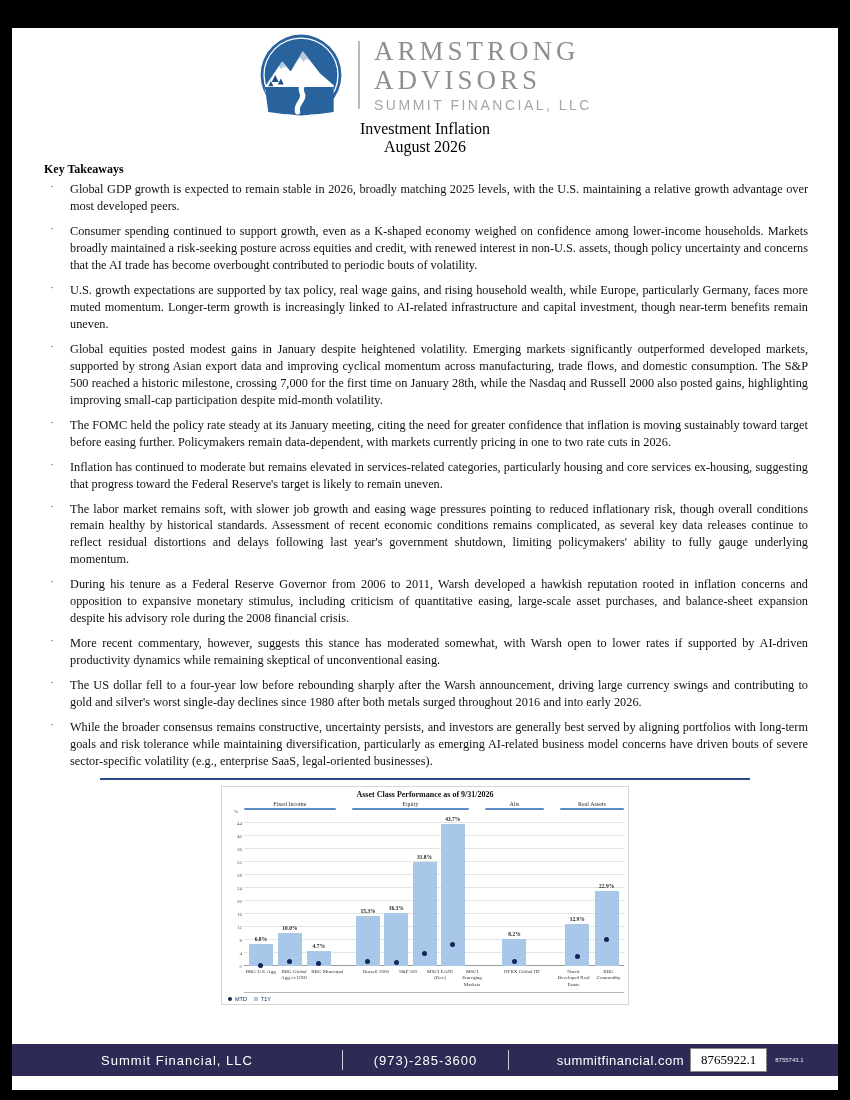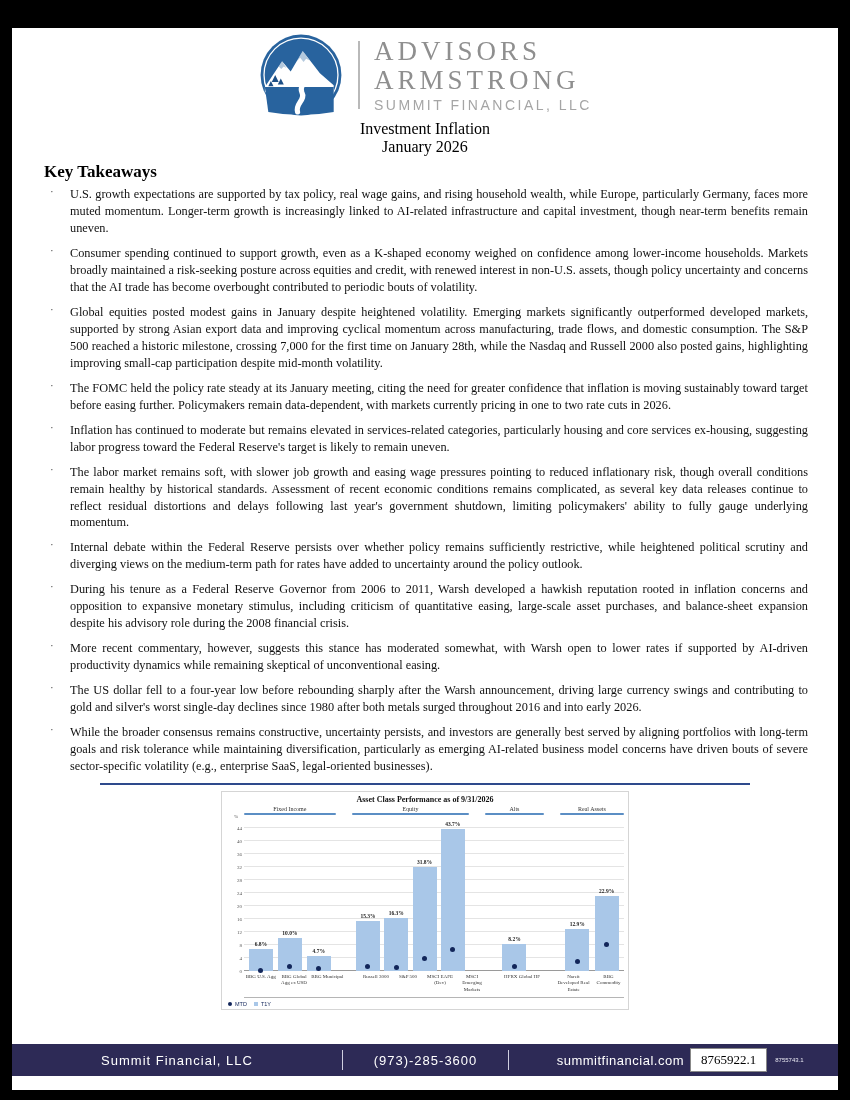--- a/index.html
+++ b/index.html
@@ -11,21 +11,21 @@
   .logo { width:86px; height:86px; flex:none; }
   .brand-divider { width:2px; height:68px; background:#b9b9b9; }
   .brand-text { text-align:left; }
   .brand-name { font-family:"Liberation Serif", serif; font-size:27px; letter-spacing:4px; color:#8f8f8f; line-height:1.05; }
   .brand-sub { font-family:"Liberation Sans", sans-serif; font-size:14px; letter-spacing:2.5px; color:#a5a5a5; margin-top:3px; }
   .doc-title { text-align:center; font-size:16px; color:#000; margin-top:2px; }
   .doc-date { text-align:center; font-size:16px; color:#000; }
 
   
   .content { padding:0 30px 0 32px; }
-  .kt-heading { font-size:17px; font-weight:bold; margin-top:6px; }
+  .kt-heading { font-size:12px; font-weight:bold; margin-top:6px; }
   .kt-list { list-style:none; margin-top:4px; }
   .kt-list li { position:relative; padding-left:26px; margin-bottom:8px; font-size:12.3px; line-height:1.38; text-align:justify; color:#111; }
   .kt-list li::before { content:"·"; position:absolute; left:6px; top:-2px; font-size:11px; color:#444; }
 
   
   .sep-line { width:650px; height:2px; background:#2e4a8c; margin:2px auto 6px auto; }
 
   
   .chart-box { width:408px; margin:0 auto; border:1px solid #d5d5d5; padding:3px 4px 2px 4px; background:#fff; }
   .chart-title { text-align:center; font-size:8px; font-weight:bold; color:#111; }
@@ -72,38 +72,38 @@
       <circle cx="50" cy="50" r="43" fill="#28639e" stroke="#ffffff" stroke-width="1.5"></circle>
       <path d="M8 64 L28 34 L38 46 L52 22 L72 48 L88 62 L88 70 L8 70 Z" fill="#ffffff"></path>
       <path d="M52 22 L60 33 L56 31 L53 35 L49 30 L45 34 Z" fill="#28639e" opacity="0.35"></path>
       <path d="M28 34 L33 42 L30 40 L27 43 L24 40 Z" fill="#28639e" opacity="0.35"></path>
       <path d="M8 64 L88 64 L88 93 Q50 100 12 93 Z" fill="#28639e"></path>
       <path d="M46 93 C43 83 56 79 51 70 C48 64 54 62 52 57" stroke="#ffffff" stroke-width="6" fill="none" stroke-linecap="round"></path>
       <path d="M16 58 l4 -8 l4 8 Z M23 61 l3.5 -7 l3.5 7 Z M12 63 l3 -6 l3 6 Z" fill="#1d4f86"></path>
     </svg>
     <div class="brand-divider"></div>
     <div class="brand-text">
+      <div class="brand-name">ARMSTRONG</div>
       <div class="brand-name">ADVISORS</div>
-      <div class="brand-name">ARMSTRONG</div>
       <div class="brand-sub">SUMMIT FINANCIAL, LLC</div>
     </div>
   </div>
   <div class="doc-title">Investment Inflation</div>
-  <div class="doc-date">January 2026</div>
+  <div class="doc-date">August 2026</div>
 
   <div class="content">
     <div class="kt-heading">Key Takeaways</div>
     <ul class="kt-list" id="kt-list">
+        <li>Global GDP growth is expected to remain stable in 2026, broadly matching 2025 levels, with the U.S. maintaining a relative growth advantage over most developed peers.</li>
+        <li>Consumer spending continued to support growth, even as a K-shaped economy weighed on confidence among lower-income households. Markets broadly maintained a risk-seeking posture across equities and credit, with renewed interest in non-U.S. assets, though policy uncertainty and concerns that the AI trade has become overbought contributed to periodic bouts of volatility.</li>
         <li>U.S. growth expectations are supported by tax policy, real wage gains, and rising household wealth, while Europe, particularly Germany, faces more muted momentum. Longer-term growth is increasingly linked to AI-related infrastructure and capital investment, though near-term benefits remain uneven.</li>
-        <li>Consumer spending continued to support growth, even as a K-shaped economy weighed on confidence among lower-income households. Markets broadly maintained a risk-seeking posture across equities and credit, with renewed interest in non-U.S. assets, though policy uncertainty and concerns that the AI trade has become overbought contributed to periodic bouts of volatility.</li>
         <li>Global equities posted modest gains in January despite heightened volatility. Emerging markets significantly outperformed developed markets, supported by strong Asian export data and improving cyclical momentum across manufacturing, trade flows, and domestic consumption. The S&amp;P 500 reached a historic milestone, crossing 7,000 for the first time on January 28th, while the Nasdaq and Russell 2000 also posted gains, highlighting improving small-cap participation despite mid-month volatility.</li>
         <li>The FOMC held the policy rate steady at its January meeting, citing the need for greater confidence that inflation is moving sustainably toward target before easing further. Policymakers remain data-dependent, with markets currently pricing in one to two rate cuts in 2026.</li>
-        <li>Inflation has continued to moderate but remains elevated in services-related categories, particularly housing and core services ex-housing, suggesting labor progress toward the Federal Reserve's target is likely to remain uneven.</li>
+        <li>Inflation has continued to moderate but remains elevated in services-related categories, particularly housing and core services ex-housing, suggesting that progress toward the Federal Reserve's target is likely to remain uneven.</li>
         <li>The labor market remains soft, with slower job growth and easing wage pressures pointing to reduced inflationary risk, though overall conditions remain healthy by historical standards. Assessment of recent economic conditions remains complicated, as several key data releases continue to reflect residual distortions and delays following last year's government shutdown, limiting policymakers' ability to fully gauge underlying momentum.</li>
-        <li>Internal debate within the Federal Reserve persists over whether policy remains sufficiently restrictive, while heightened political scrutiny and diverging views on the medium-term path for rates have added to uncertainty around the policy outlook.</li>
         <li>During his tenure as a Federal Reserve Governor from 2006 to 2011, Warsh developed a hawkish reputation rooted in inflation concerns and opposition to expansive monetary stimulus, including criticism of quantitative easing, large-scale asset purchases, and balance-sheet expansion despite his advisory role during the 2008 financial crisis.</li>
         <li>More recent commentary, however, suggests this stance has moderated somewhat, with Warsh open to lower rates if supported by AI-driven productivity dynamics while remaining skeptical of unconventional easing.</li>
         <li>The US dollar fell to a four-year low before rebounding sharply after the Warsh announcement, driving large currency swings and contributing to gold and silver's worst single-day declines since 1980 after both metals surged throughout 2016 and into early 2026.</li>
         <li>While the broader consensus remains constructive, uncertainty persists, and investors are generally best served by aligning portfolios with long-term goals and risk tolerance while maintaining diversification, particularly as emerging AI-related business model concerns have driven bouts of severe sector-specific volatility (e.g., enterprise SaaS, legal-oriented businesses).</li>
       </ul>
   </div>
 
   <div class="sep-line"></div>
 
   <div class="chart-box">

